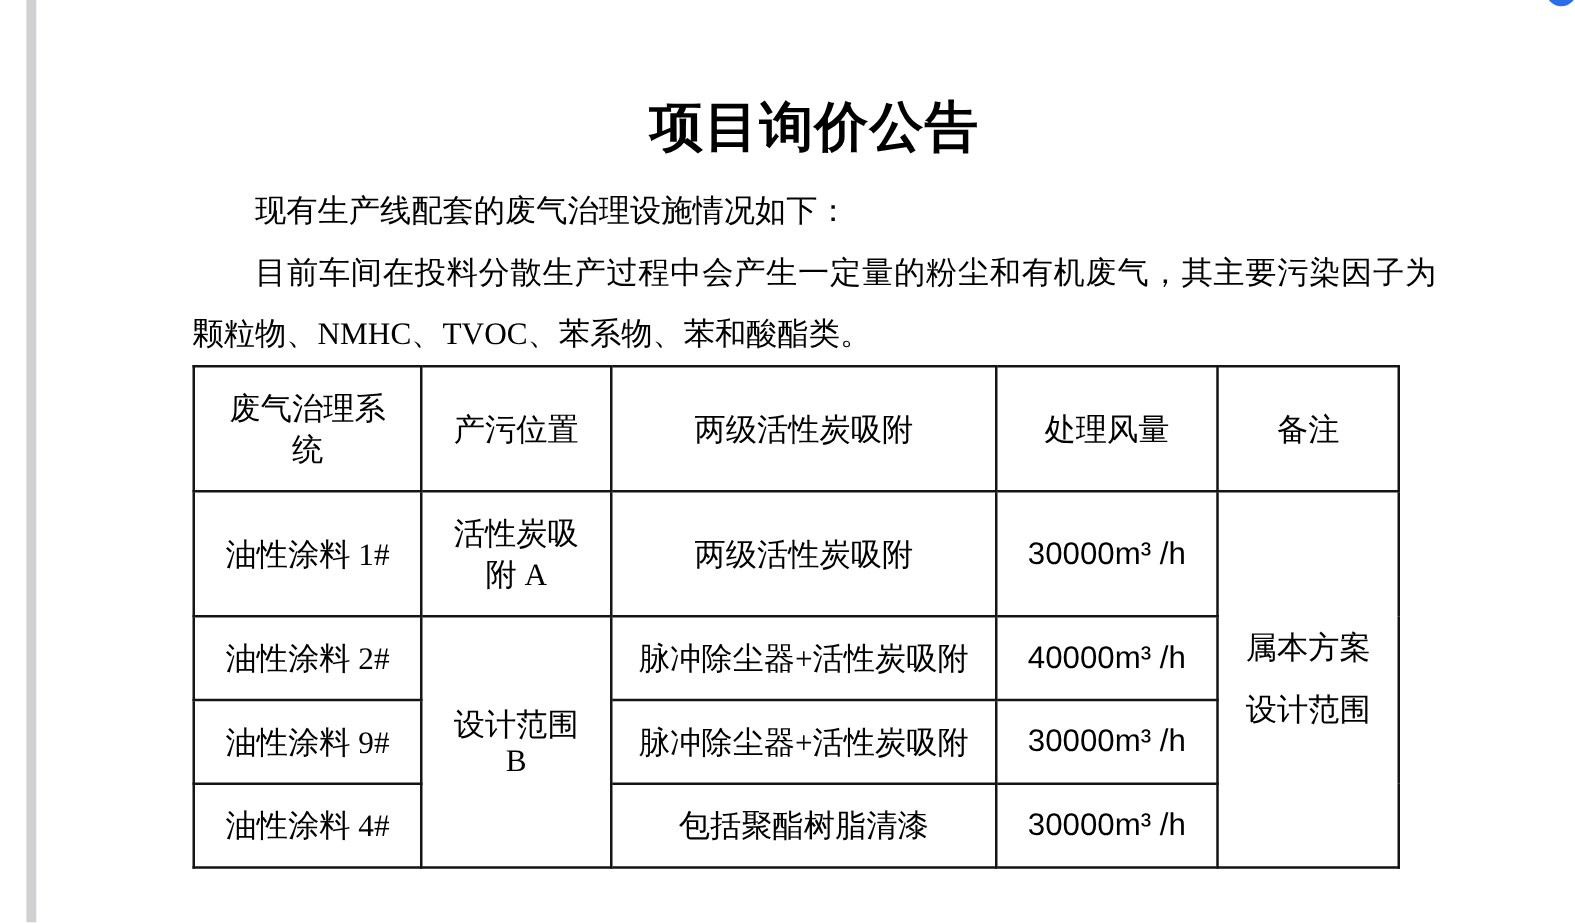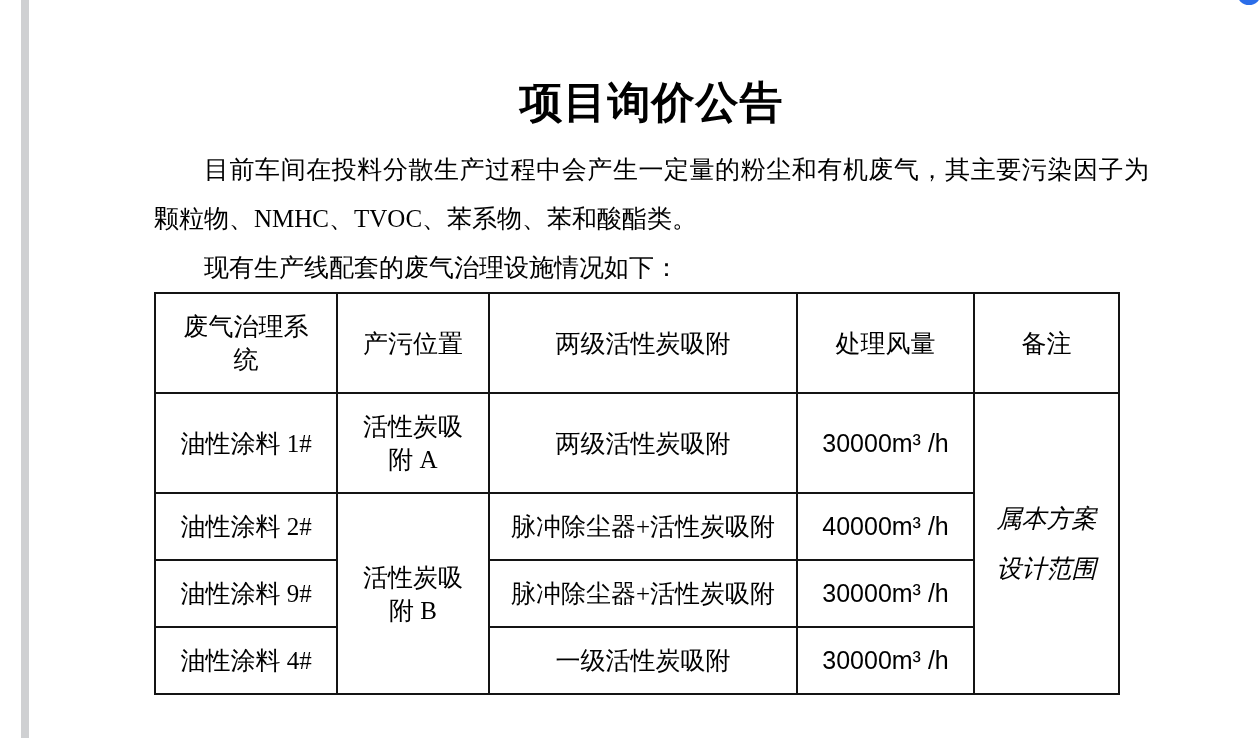--- a/index.html
+++ b/index.html
@@ -65,39 +65,39 @@
   .gas-table thead tr { height: 48px; }
   .gas-table tbody tr { height: 50px; }
   .col-system  { width: 182px; }
   .col-loc     { width: 152px; }
   .col-process { width: 308px; }
   .col-air     { width: 177px; }
   .col-remark  { width: 145px; }
   .num {
     font-family: "Liberation Sans", "DejaVu Sans", sans-serif;
   }
-  .remark-line { line-height: 50px; font-style: italic; }
+  .remark-line { line-height: 50px; }
 </style>
 </head>
 <body>
 
 <div class="stage">
 
   <div class="edge-strip left"></div>
   <div class="edge-strip right"></div>
   <div class="float-btn"></div>
 
   <div class="page">
 
     <h1 class="doc-title">项目询价公告</h1>
 
 
+    <p class="para">现有生产线配套的废气治理设施情况如下：</p>
+
     <p class="para">目前车间在投料分散生产过程中会产生一定量的粉尘和有机废气，其主要污染因子为颗粒物、NMHC、TVOC、苯系物、苯和酸酯类。</p>
-
-    <p class="para">现有生产线配套的废气治理设施情况如下：</p>
 
     <table class="gas-table">
       <colgroup>
         <col class="col-system">
           <col class="col-loc">
           <col class="col-process">
         <col class="col-air">
           <col class="col-remark">
       </colgroup>
       <thead>
@@ -115,31 +115,31 @@
           <td>活性炭吸附 A</td>
           <td>两级活性炭吸附</td>
           <td class="num">30000m³ /h</td>
           <td rowspan="4">
             <div class="remark-line">属本方案</div>
             <div class="remark-line">设计范围</div>
           </td>
         </tr>
         <tr>
           <td>油性涂料 2#</td>
-          <td rowspan="3">活性炭吸附 B</td>
+          <td rowspan="3">设计范围 B</td>
           <td>脉冲除尘器+活性炭吸附</td>
           <td class="num">40000m³ /h</td>
         </tr>
         <tr>
           <td>油性涂料 9#</td>
           <td>脉冲除尘器+活性炭吸附</td>
           <td class="num">30000m³ /h</td>
         </tr>
         <tr>
           <td>油性涂料 4#</td>
-          <td>一级活性炭吸附</td>
+          <td>包括聚酯树脂清漆</td>
           <td class="num">30000m³ /h</td>
         </tr>
       </tbody>
     </table>
 
   </div>
 </div>
 
 </body></html>

